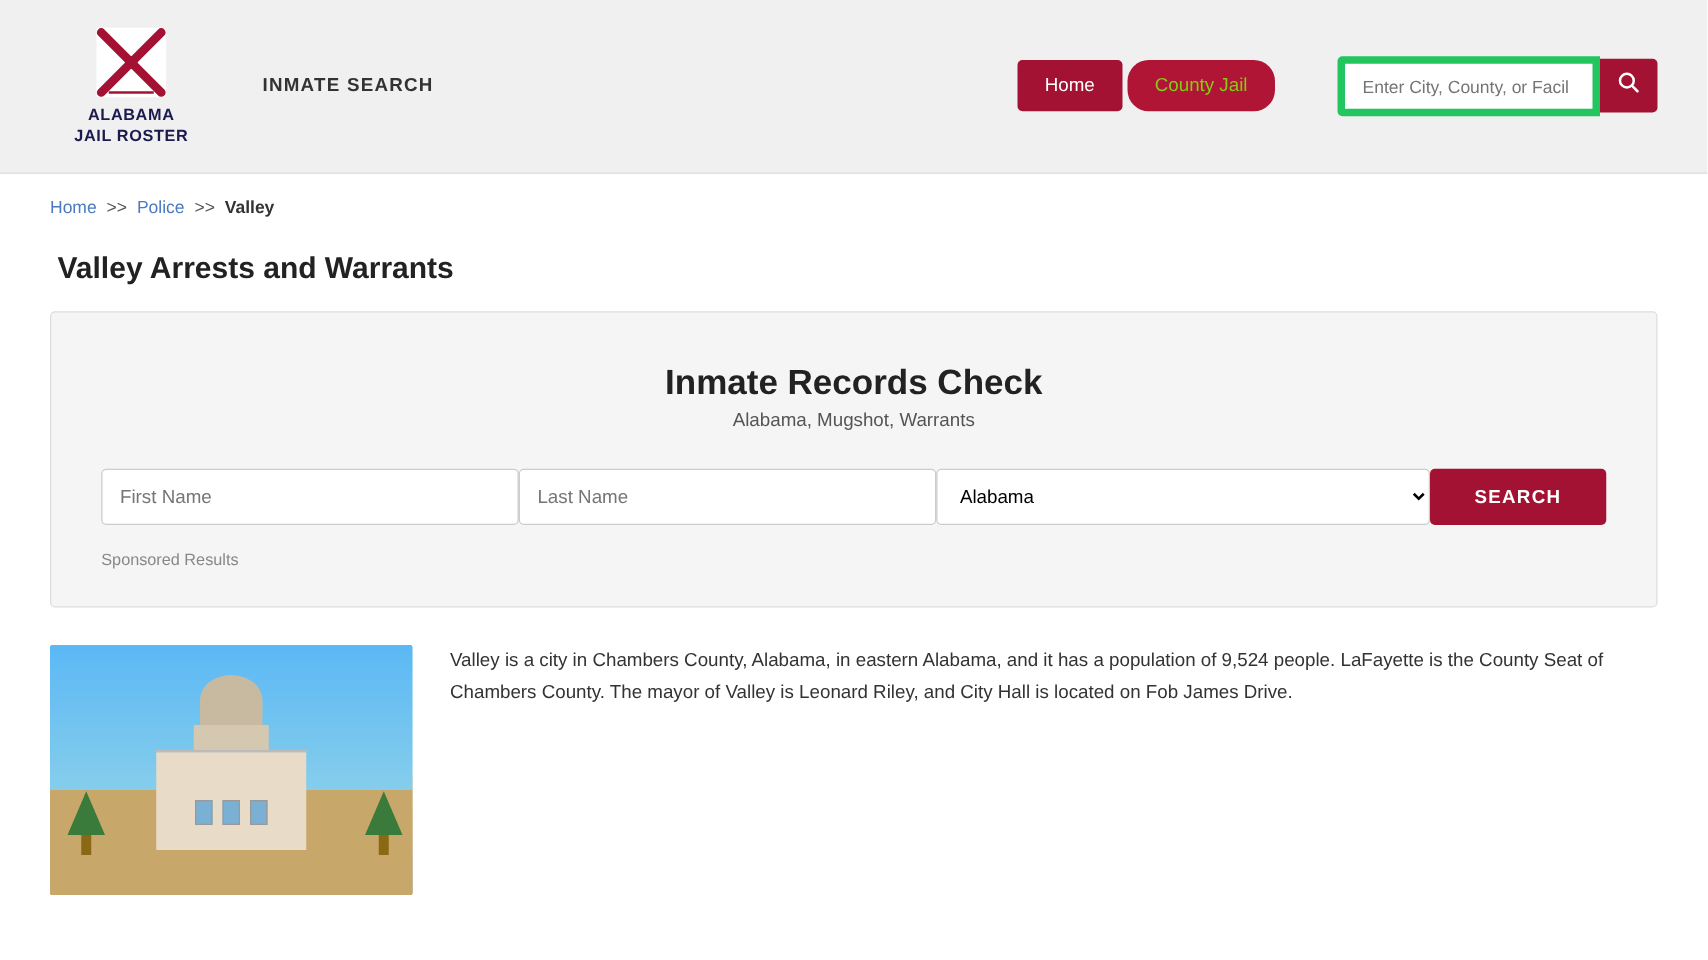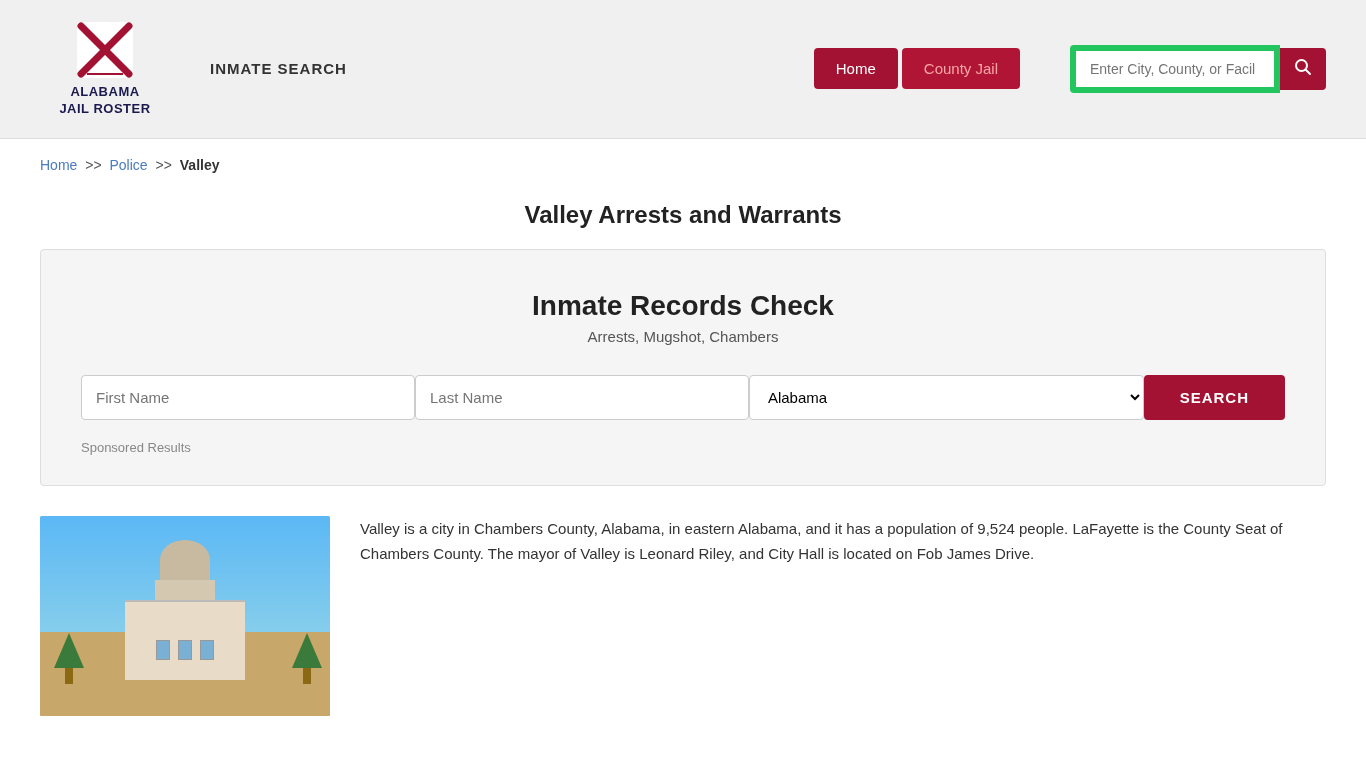--- a/index.html
+++ b/index.html
@@ -58,21 +58,22 @@
       font-size: 15px;
       cursor: pointer;
       font-weight: 500;
     }
     .nav-btn-home {
       background: #a31232;
       color: #fff;
     }
     .nav-btn-county {
       background: #b01535;
-      color: #fca5a5;
+      color: #84cc16;
+      border-radius: 17px;
     }
     .nav-btn-city {
       background: #b01535;
       color: #fff;
     }
     .search-area {
       display: flex;
       align-items: center;
       margin-left: 20px;
     }
@@ -103,21 +104,20 @@
     }
     .breadcrumb a {
       color: #4a7abf;
       text-decoration: none;
     }
     .breadcrumb .sep { margin: 0 4px; color: #555; }
     .breadcrumb .current { font-weight: bold; color: #333; }
 
     
     .page-title-area {
-      text-align: center;
       padding: 10px 46px 20px;
     }
     .page-title {
       font-size: 24px;
       font-weight: bold;
       color: #222;
     }
 
     
     .records-card {
@@ -347,21 +347,21 @@
   <span class="sep">&gt;&gt;</span>
   <span class="current">Valley</span>
 </nav>
 
 <div class="page-title-area">
   <h1 class="page-title">Valley Arrests and Warrants</h1>
 </div>
 
 <div class="records-card">
   <h2 class="records-title">Inmate Records Check</h2>
-  <p class="records-subtitle">Arrests, Mugshot, Chambers</p>
+  <p class="records-subtitle">Alabama, Mugshot, Warrants</p>
   <div class="search-form">
     <input type="text" placeholder="First Name" style="">
     <input type="text" placeholder="Last Name" style="">
     <select id="state-select"><option value="Alabama">Alabama</option><option value="Alaska">Alaska</option><option value="Arizona">Arizona</option><option value="Arkansas">Arkansas</option><option value="California">California</option><option value="Colorado">Colorado</option><option value="Connecticut">Connecticut</option><option value="Delaware">Delaware</option><option value="Florida">Florida</option><option value="Georgia">Georgia</option><option value="Hawaii">Hawaii</option><option value="Idaho">Idaho</option><option value="Illinois">Illinois</option><option value="Indiana">Indiana</option><option value="Iowa">Iowa</option><option value="Kansas">Kansas</option><option value="Kentucky">Kentucky</option><option value="Louisiana">Louisiana</option><option value="Maine">Maine</option><option value="Maryland">Maryland</option><option value="Massachusetts">Massachusetts</option><option value="Michigan">Michigan</option><option value="Minnesota">Minnesota</option><option value="Mississippi">Mississippi</option><option value="Missouri">Missouri</option><option value="Montana">Montana</option><option value="Nebraska">Nebraska</option><option value="Nevada">Nevada</option><option value="New Hampshire">New Hampshire</option><option value="New Jersey">New Jersey</option><option value="New Mexico">New Mexico</option><option value="New York">New York</option><option value="North Carolina">North Carolina</option><option value="North Dakota">North Dakota</option><option value="Ohio">Ohio</option><option value="Oklahoma">Oklahoma</option><option value="Oregon">Oregon</option><option value="Pennsylvania">Pennsylvania</option><option value="Rhode Island">Rhode Island</option><option value="South Carolina">South Carolina</option><option value="South Dakota">South Dakota</option><option value="Tennessee">Tennessee</option><option value="Texas">Texas</option><option value="Utah">Utah</option><option value="Vermont">Vermont</option><option value="Virginia">Virginia</option><option value="Washington">Washington</option><option value="West Virginia">West Virginia</option><option value="Wisconsin">Wisconsin</option><option value="Wyoming">Wyoming</option></select>
     <button class="search-submit">SEARCH</button>
   </div>
   <div class="sponsored-label">Sponsored Results</div>
 </div>
 
 <div class="city-info">

